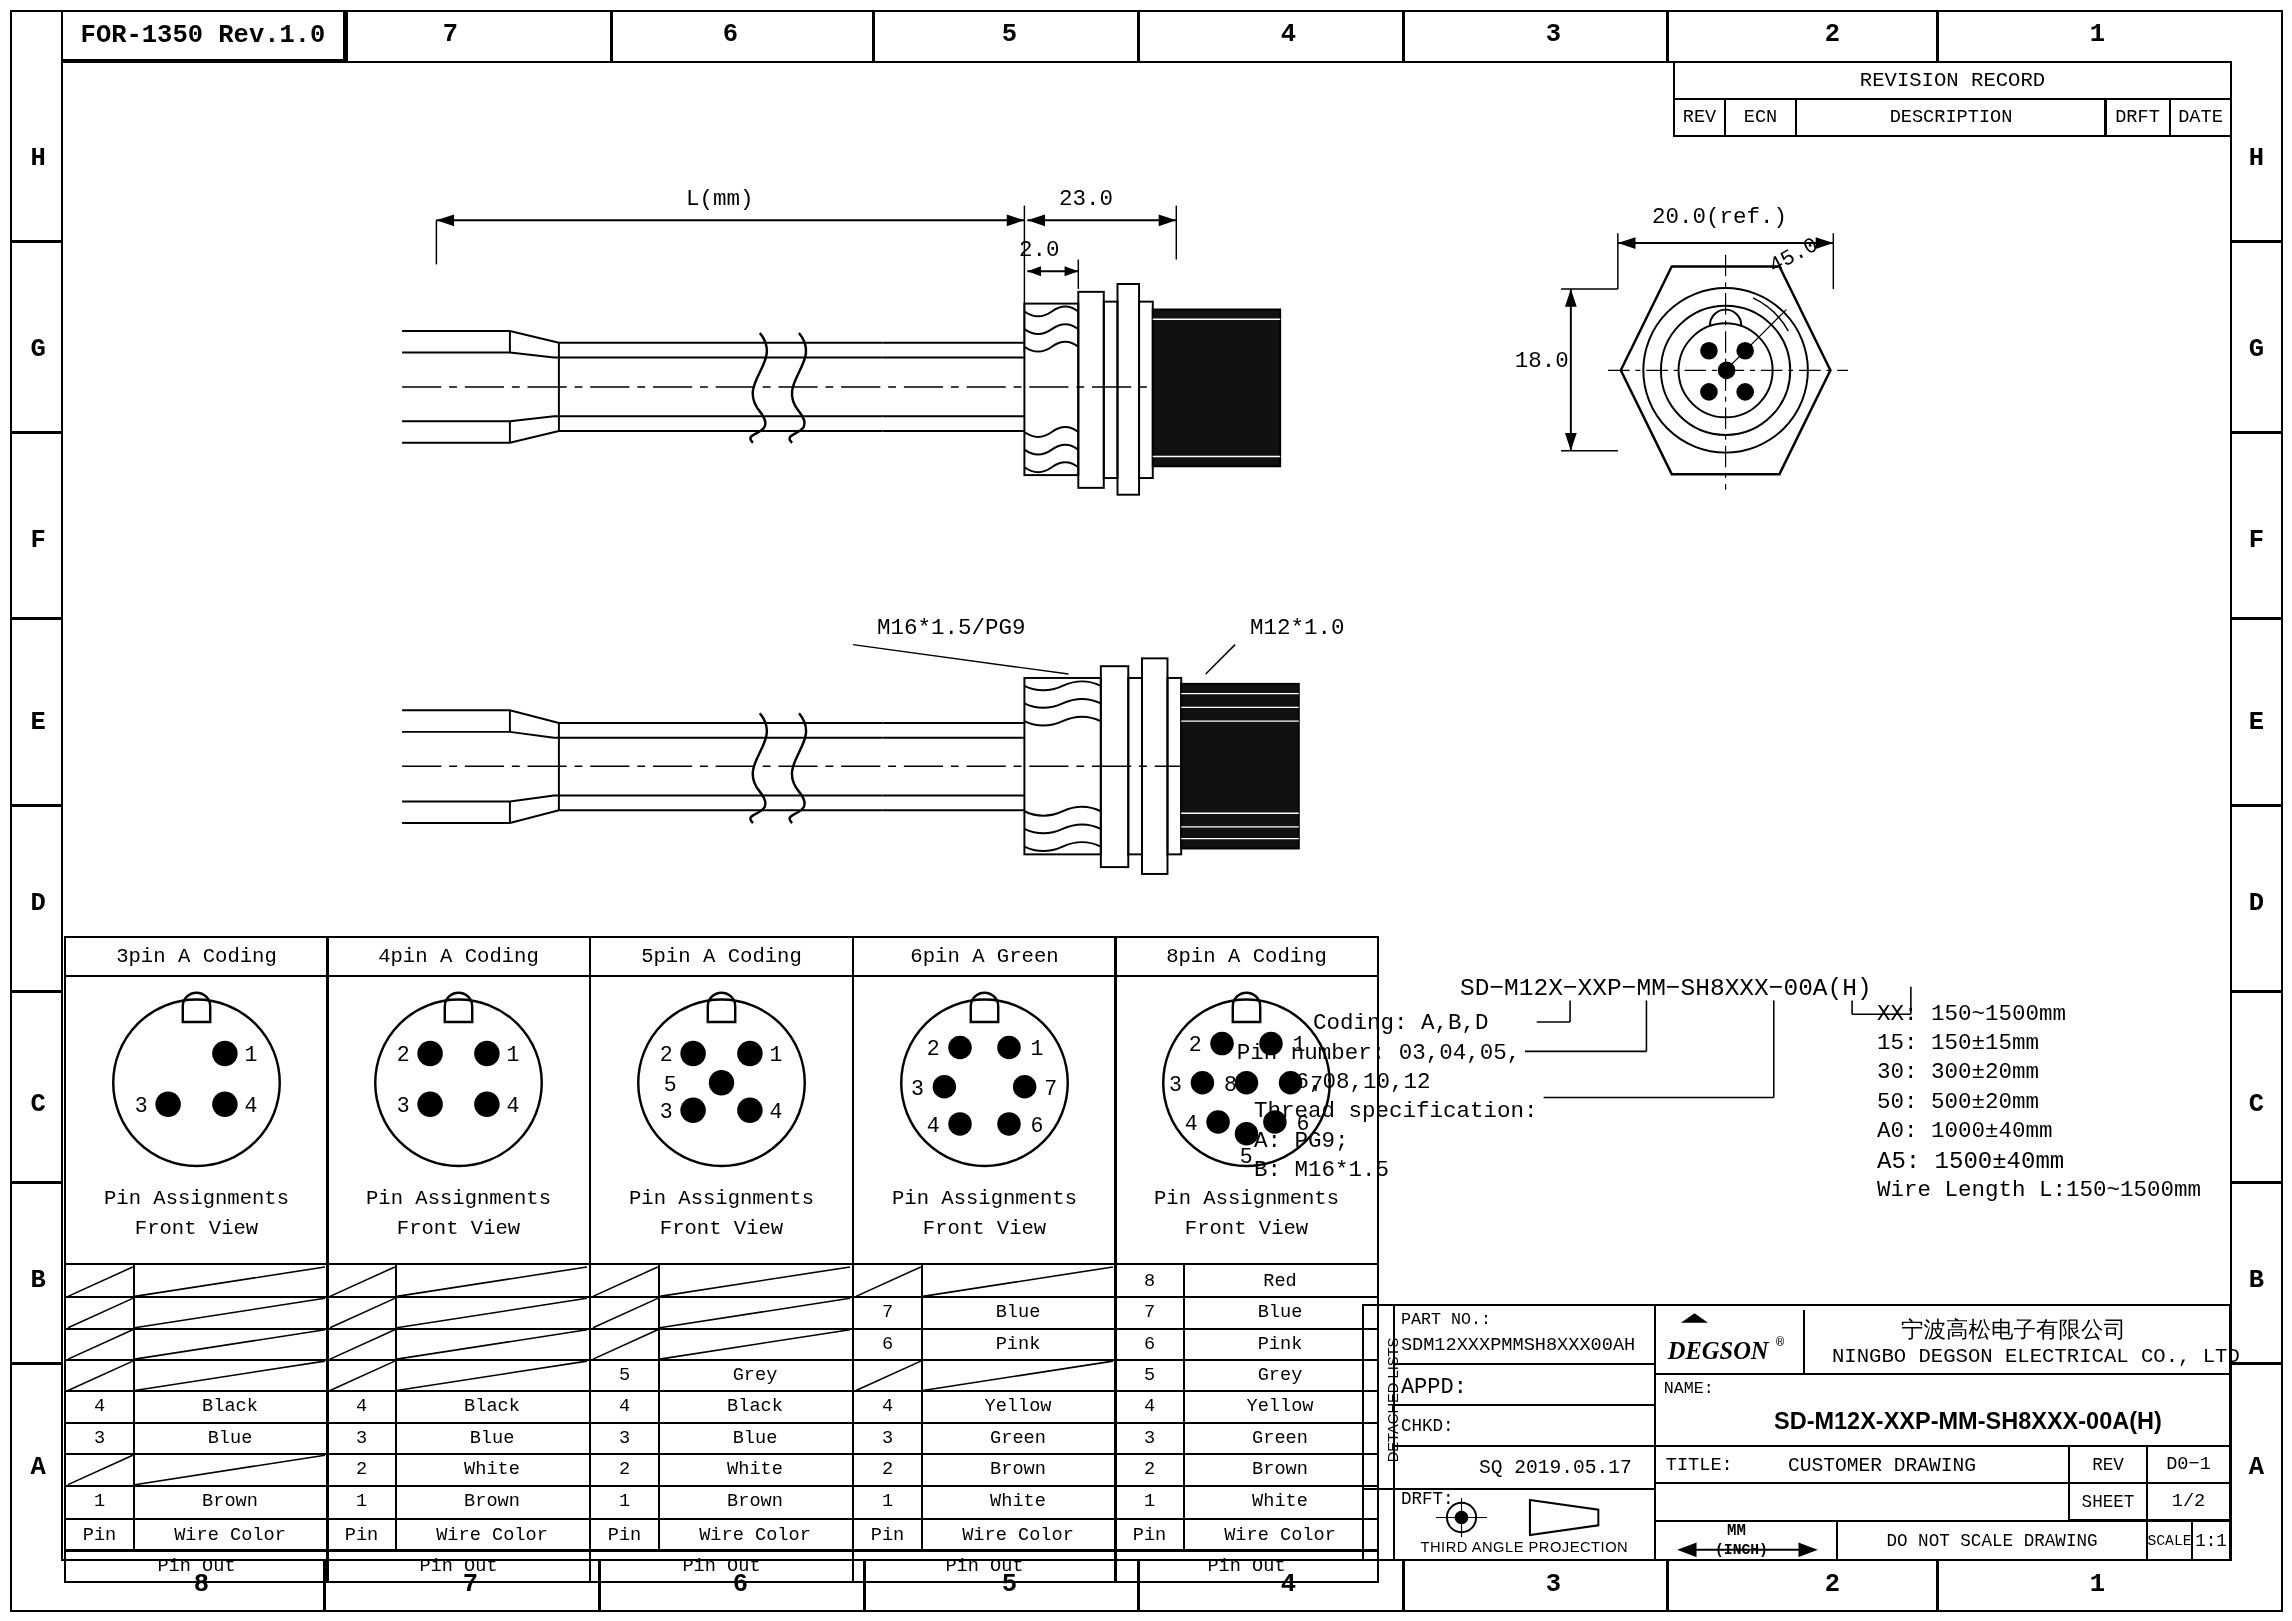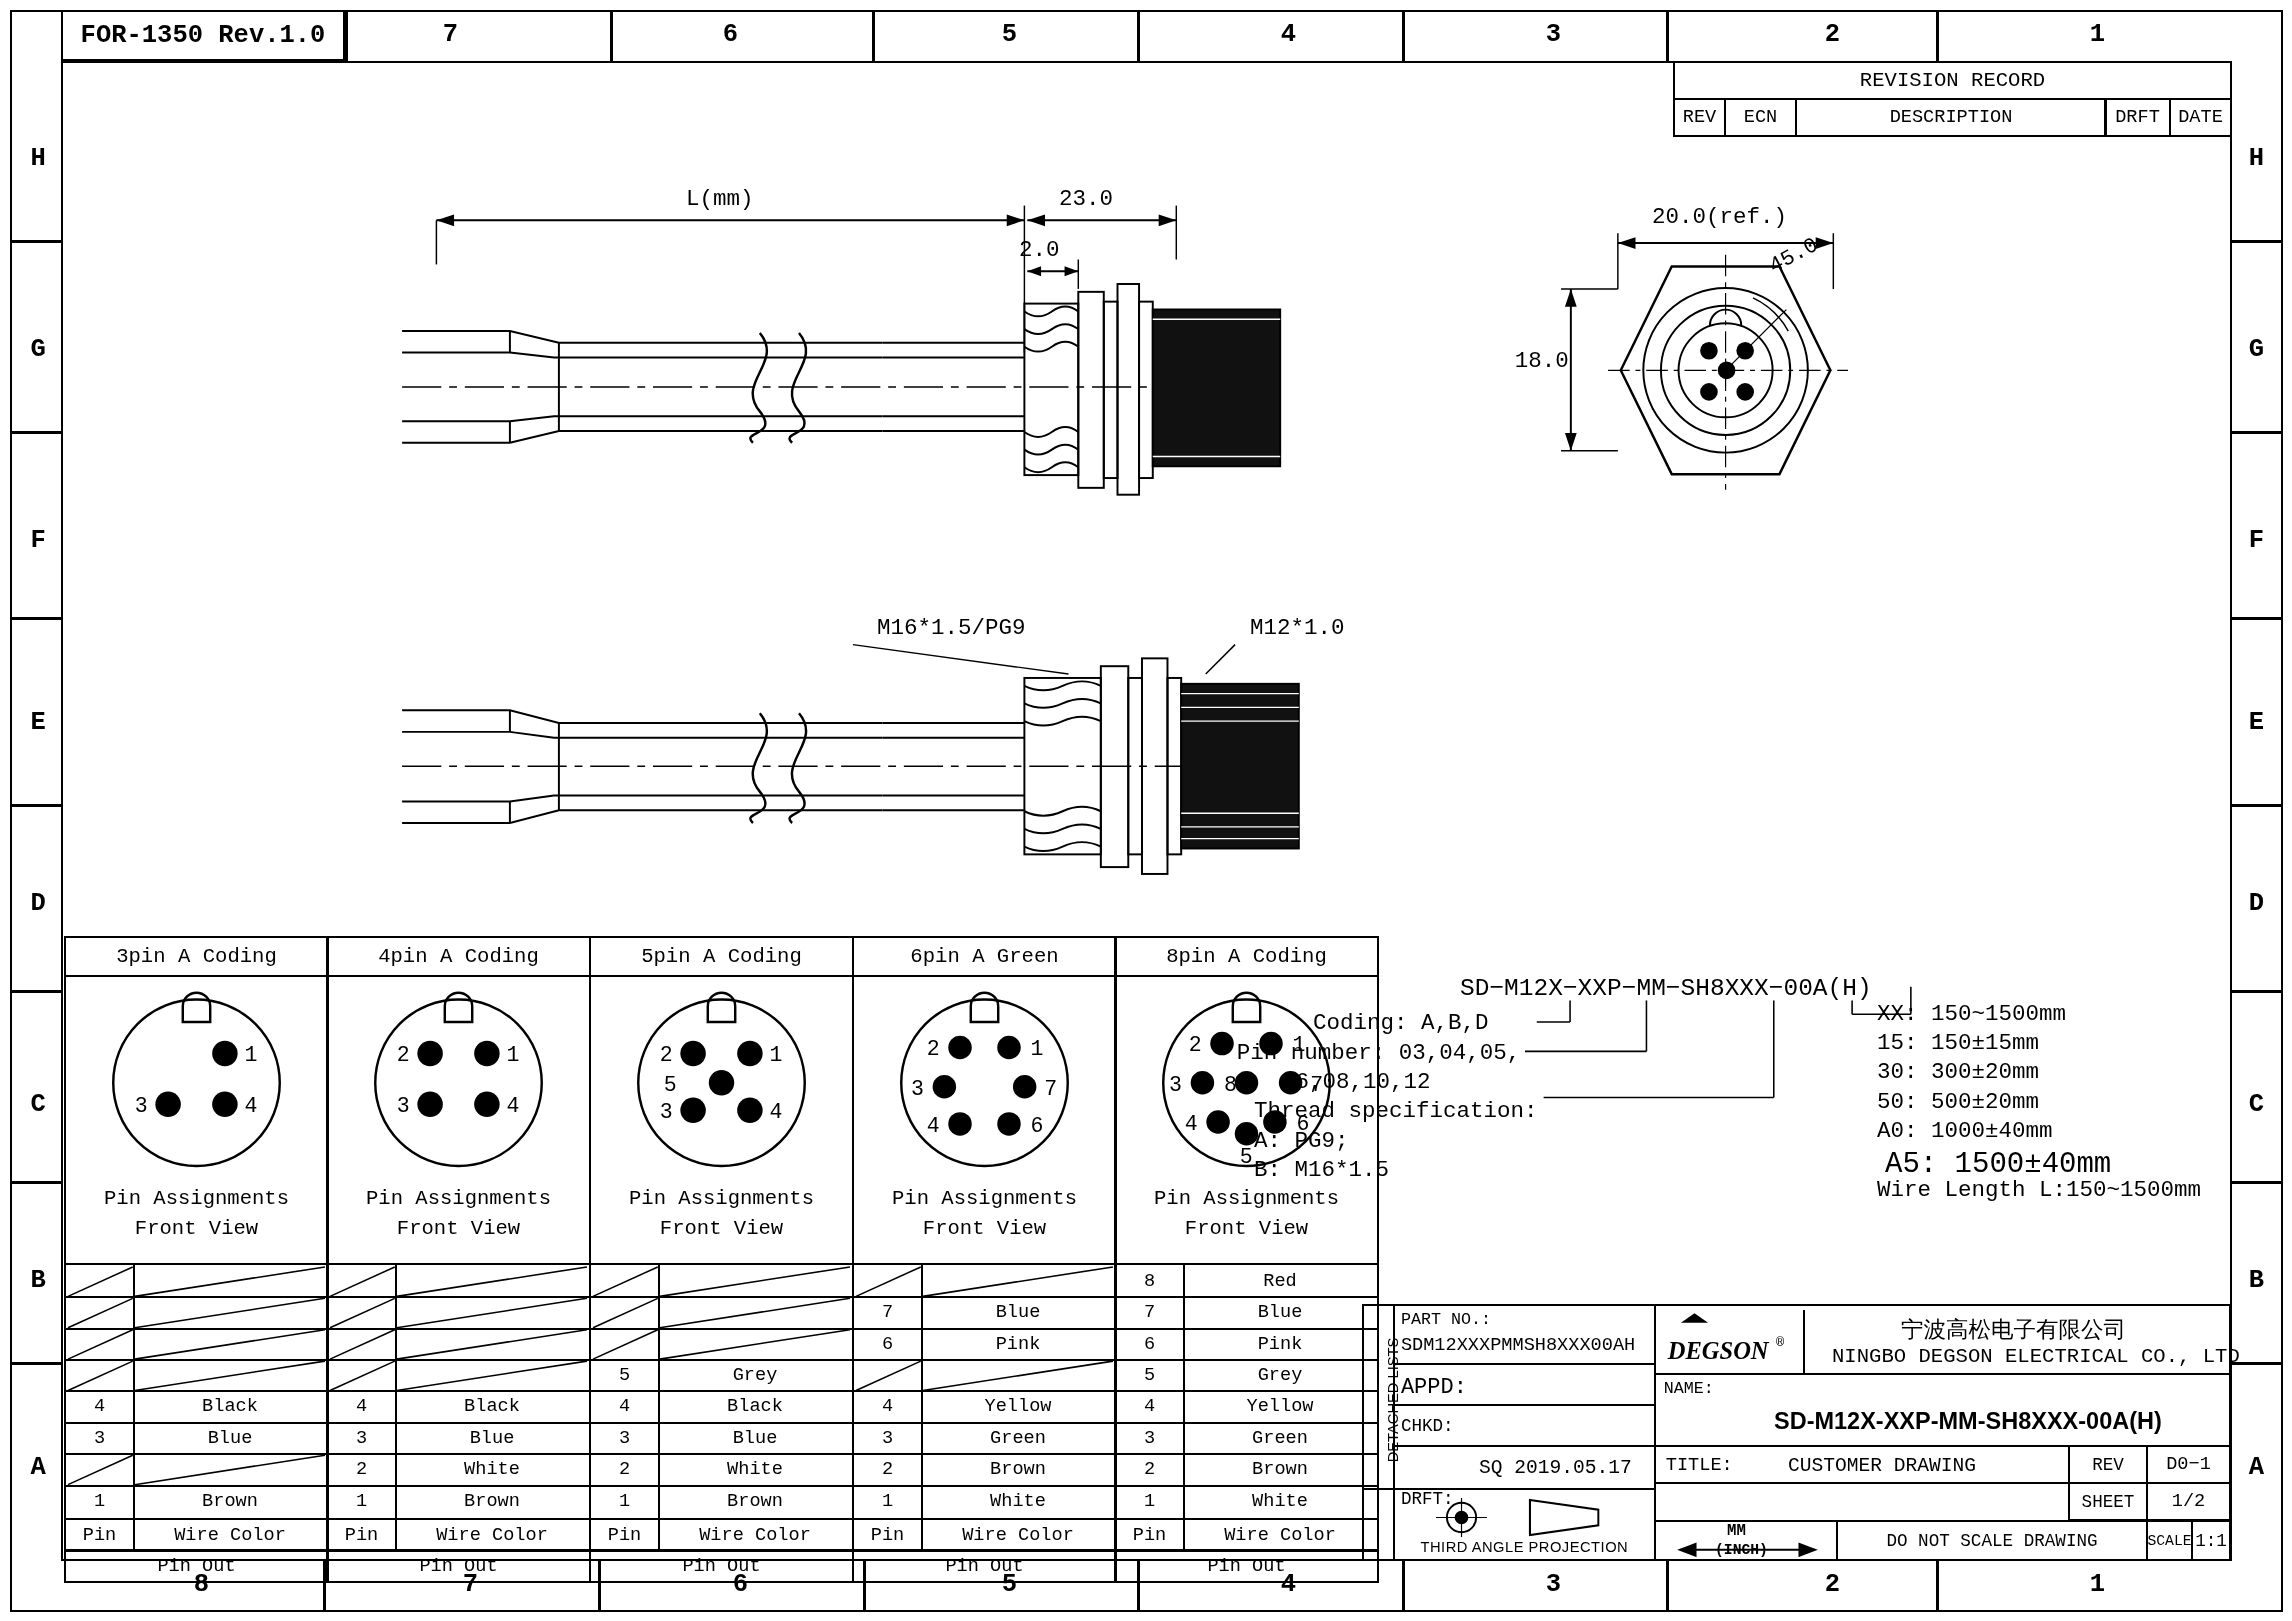--- a/index.html
+++ b/index.html
@@ -281,21 +281,21 @@
     <div class="txt" style="left:57px;top:94px;font-size:22.5px;">06,08,10,12</div>
     <div class="txt" style="left:29px;top:123px;font-size:22.5px;">Thread specification:</div>
     <div class="txt" style="left:29px;top:153px;font-size:22.5px;">A: PG9;</div>
     <div class="txt" style="left:29px;top:182px;font-size:22.5px;">B: M16*1.5</div>
 
     <div class="txt" style="left:652px;top:25.5px;font-size:22.5px;">XX: 150~1500mm</div>
     <div class="txt" style="left:652px;top:55px;font-size:22.5px;">15: 150±15mm</div>
     <div class="txt" style="left:652px;top:84px;font-size:22.5px;">30: 300±20mm</div>
     <div class="txt" style="left:652px;top:114px;font-size:22.5px;">50: 500±20mm</div>
     <div class="txt" style="left:652px;top:143px;font-size:22.5px;">A0: 1000±40mm</div>
-    <div class="txt" style="left:652px;top:173px;font-size:29px;margin-left:8px;">A5: 1500±40mm</div>
+    <div class="txt" style="left:652px;top:173px;font-size:24px;">A5: 1500±40mm</div>
     <div class="txt" style="left:652px;top:202px;font-size:22.5px;">Wire Length L:150~1500mm</div>
   </div>
 
   <div class="abs" style="left:64px;top:936px;width:265px;height:622px;">
     <div class="bx ctr" style="left:0;top:0;width:265px;height:41px;">
       <span class="tblTxt" style="font-size:20.6px;">3pin  A Coding</span>
     </div>
     <div class="bx" style="left:0;top:39px;width:265px;height:290px;">
       <svg width="261" height="286" viewBox="0 0 266 292">
         <g fill="none" stroke="#000" stroke-width="2.5">

